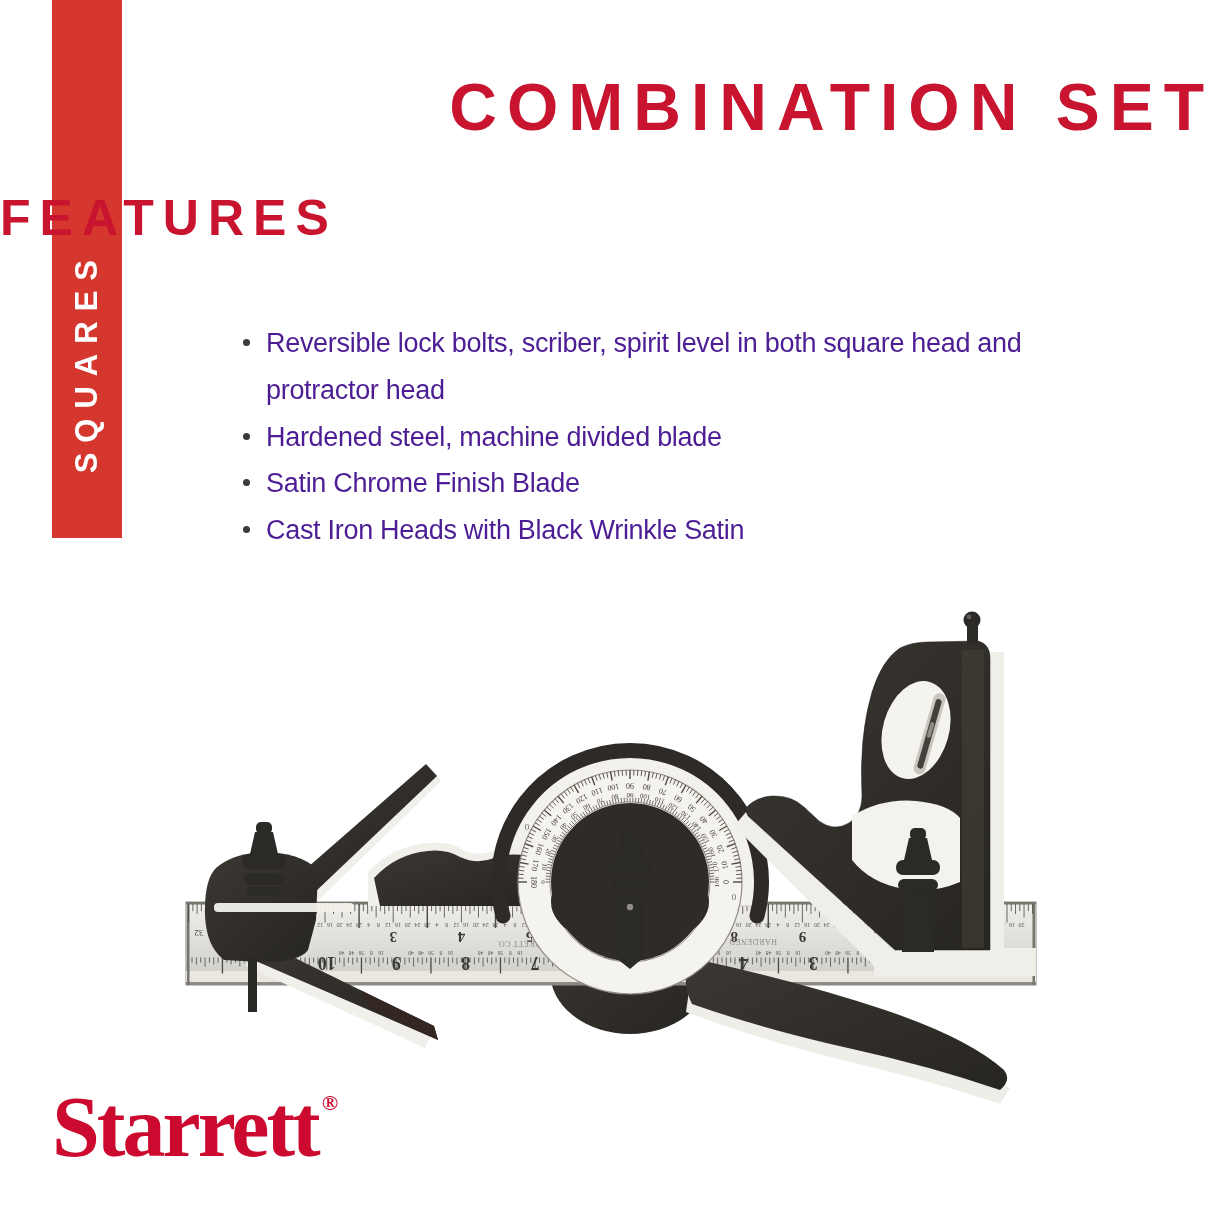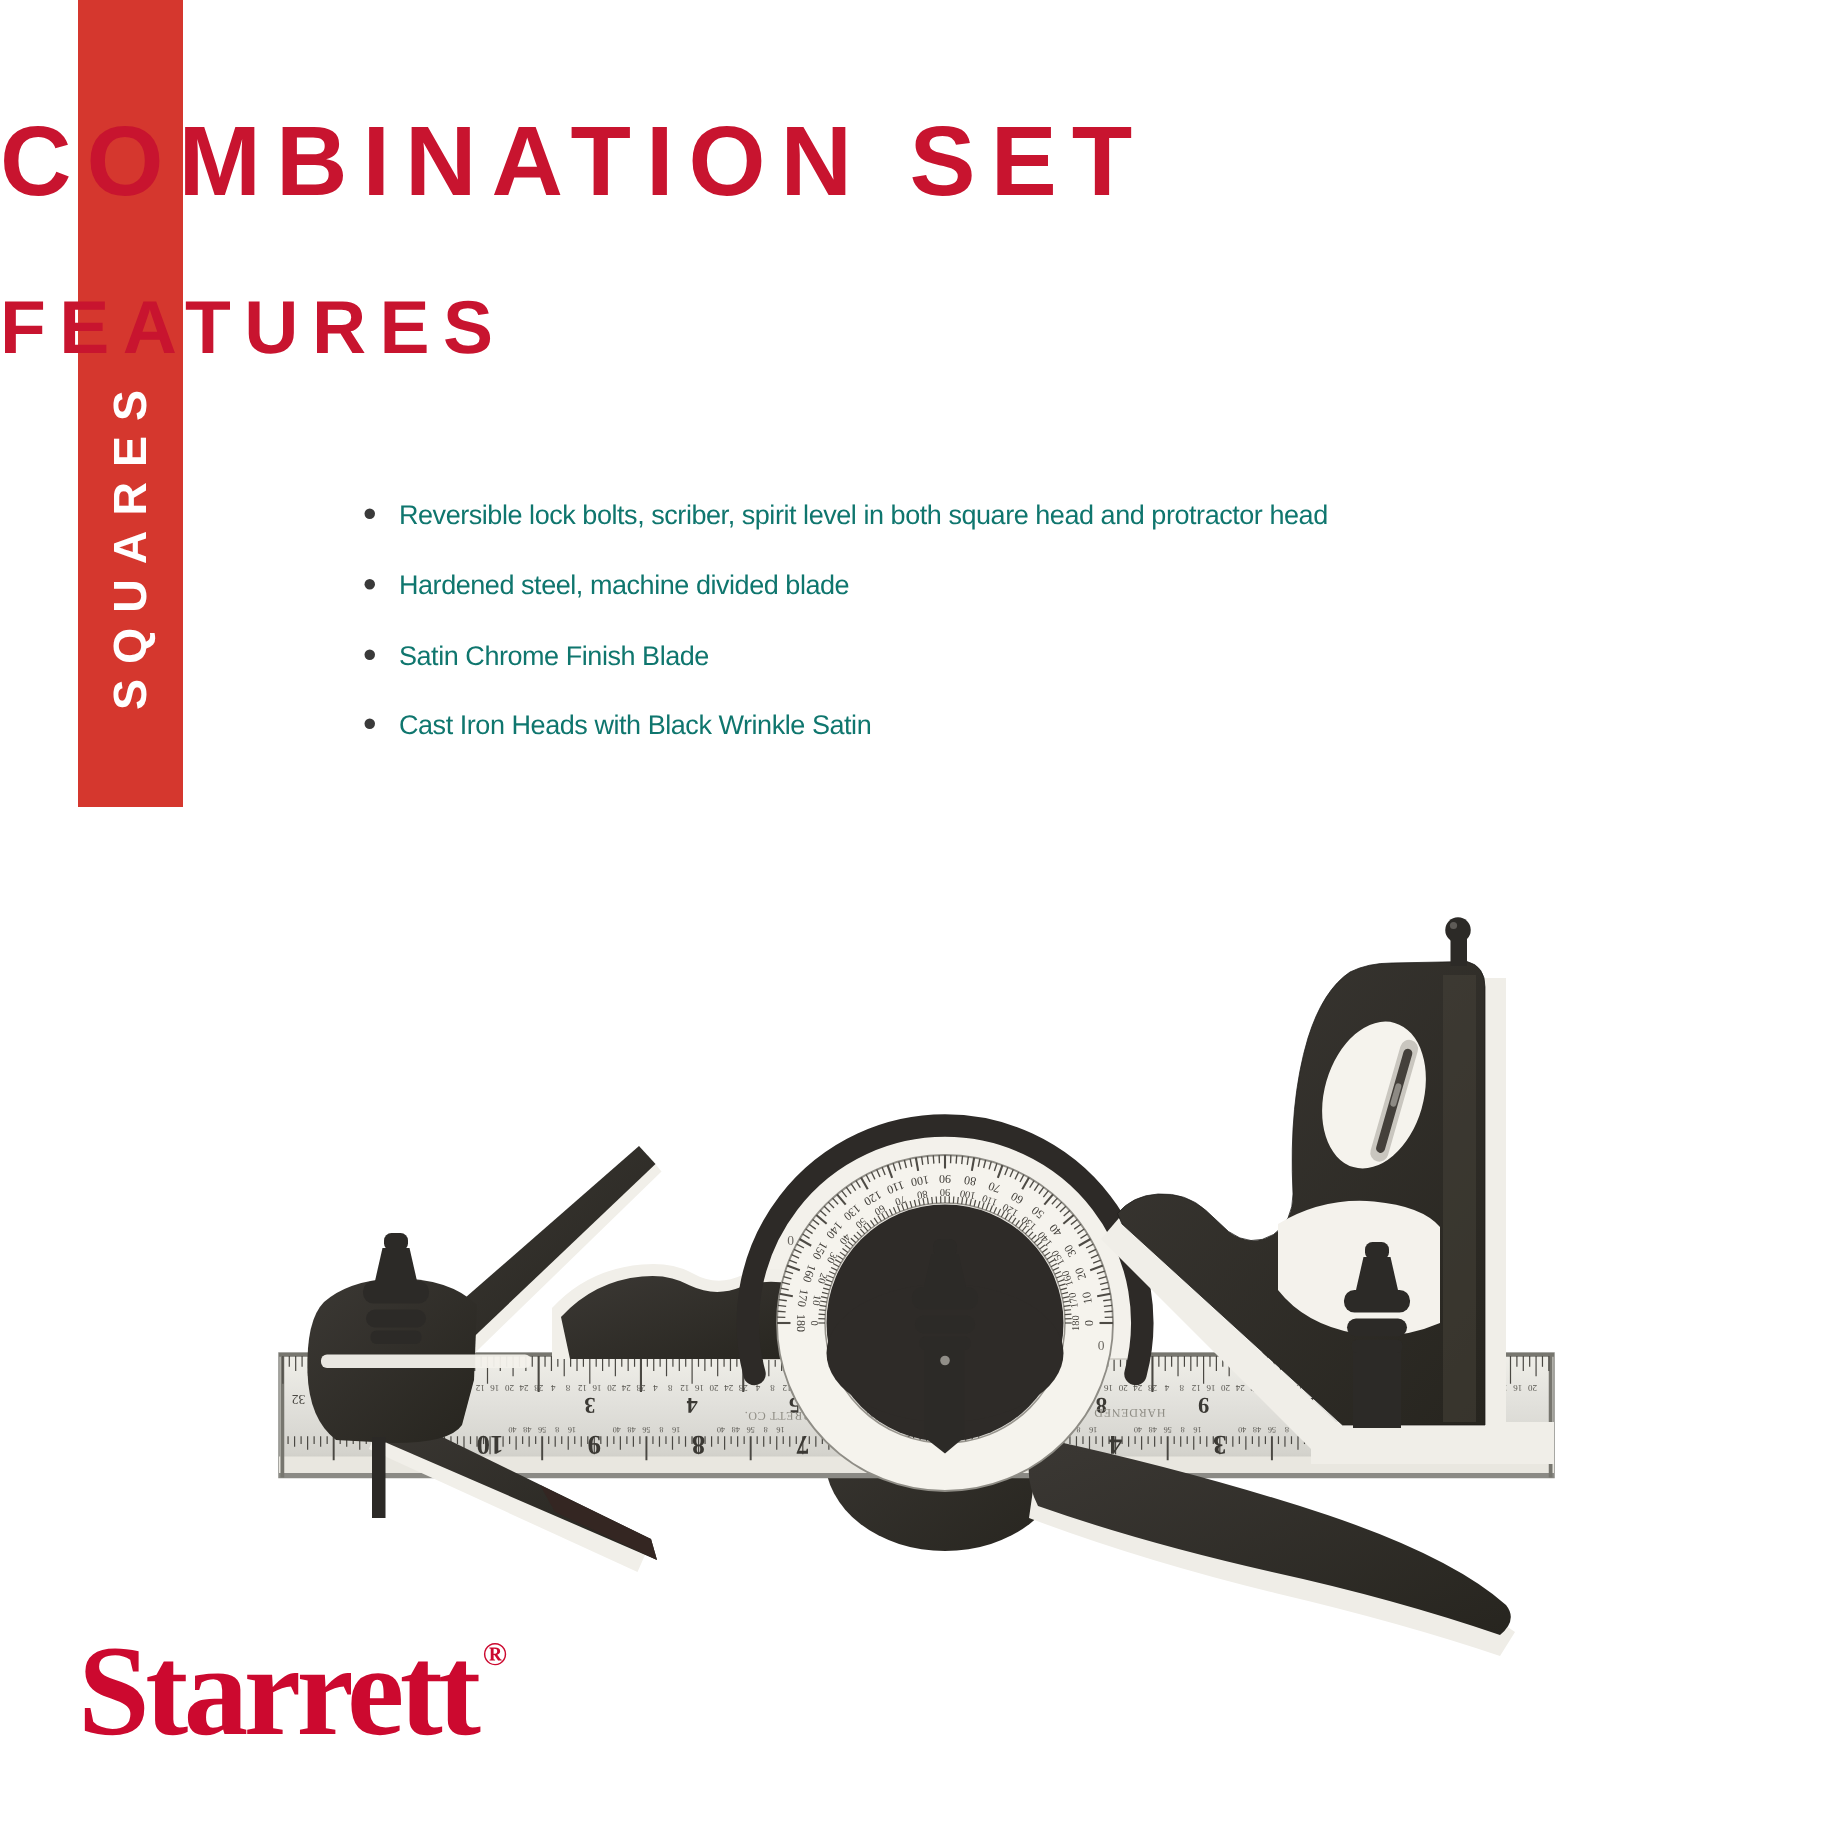--- a/index.html
+++ b/index.html
@@ -1,27 +1,27 @@
 <!DOCTYPE html>
 <html><head>
 <meta charset="utf-8">
 <style>
   html,body{margin:0;padding:0;background:#fff}
   .canvas{position:relative;width:1214px;height:1214px;background:#fff;overflow:hidden;
           font-family:"Liberation Sans",sans-serif}
   .ribbon{position:absolute;left:52px;top:0;width:70px;height:538px}
   .ribbon-label{position:absolute;left:50%;top:250px;transform:translateX(-50%) rotate(180deg);
           writing-mode:vertical-rl;color:#fff;font-weight:700;font-size:31px;letter-spacing:10px}
-  .title{position:absolute;top:74px;left:0;width:100%;margin:0;text-align:left;
+  .title{position:absolute;top:74px;left:0;width:100%;margin:0;text-align:right;
           font-size:66px;font-weight:700;letter-spacing:10px;line-height:1;white-space:nowrap}
   .subtitle{position:absolute;top:193px;left:0;width:100%;margin:0;
           font-size:50px;font-weight:700;letter-spacing:9px;line-height:1}
   .features{position:absolute;left:240px;top:320px;width:822px;margin:0;padding:0;list-style:none}
-  .features li{position:relative;padding-left:26px;font-size:18px;line-height:46.8px;
-          color:#0f766e;letter-spacing:-0.3px}
+  .features li{position:relative;padding-left:26px;font-size:27px;line-height:46.8px;
+          color:#4c1d95;letter-spacing:-0.3px}
   .features li::before{content:"";position:absolute;left:3px;top:19px;width:7px;height:7px;
           border-radius:50%;background:#3a3a3a}
   .product{position:absolute;left:0;top:585px}
   .logo{position:absolute;left:52px;top:1084px;font-family:Liberation Serif, serif;
           font-weight:700;font-size:86px;letter-spacing:-3px;line-height:1;white-space:nowrap}
   .logo .reg{font-size:22px;letter-spacing:0;position:relative;top:-46px;left:4px}
 </style>
 </head>
 <body>
 

